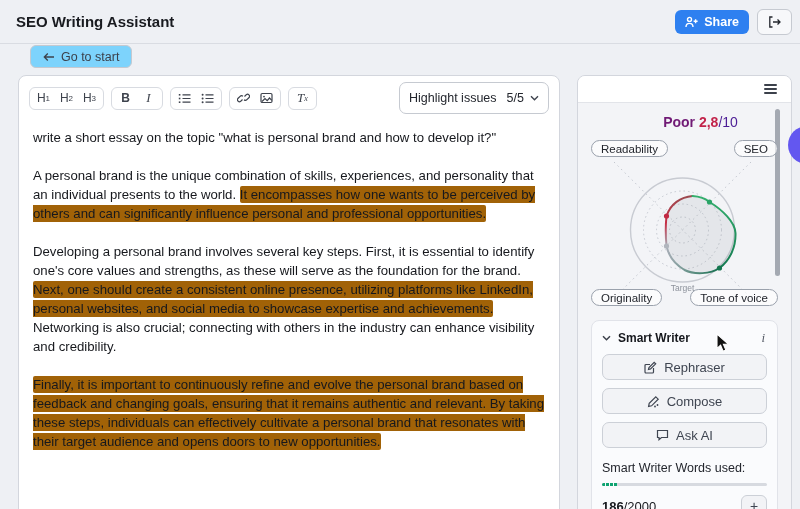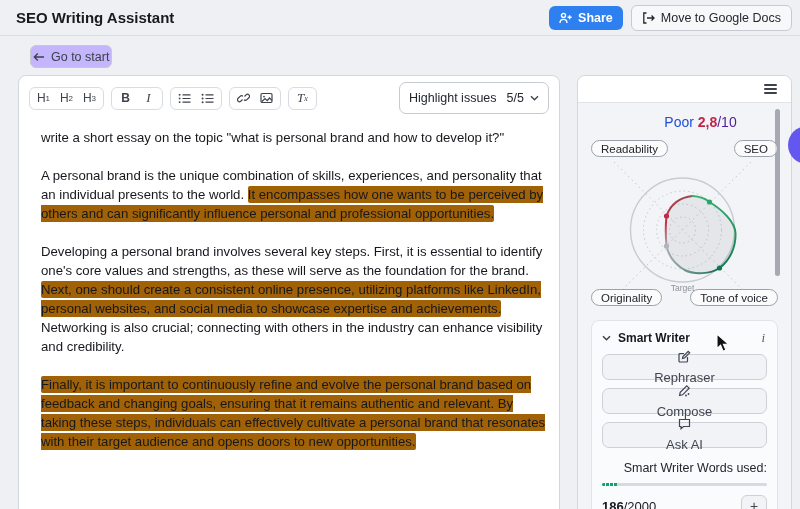--- a/index.html
+++ b/index.html
@@ -2,83 +2,83 @@
 <html><head>
 <meta charset="utf-8">
 <style>
   * { margin:0; padding:0; box-sizing:border-box; }
   html,body { background:#e4e6ea; }
   .screen {
     position:relative; width:800px; height:509px; overflow:hidden;
     background:#eef0f4; font-family:"Liberation Sans",sans-serif; color:#16181d;
   }
   
-  .topbar { position:absolute; top:0; left:0; right:0; height:36px;
+  .topbar { position:absolute; top:0; left:0; right:0; height:44px;
     display:flex; align-items:center; padding:0 8px 0 16px;
     border-bottom:1px solid #d9dce2; background:#eef0f4; z-index:5;}
   .app-title { font-size:15px; font-weight:bold; color:#181a1f; flex:1; }
   .btn { display:inline-flex; align-items:center; gap:6px; height:22px;
     padding:12px 10px; border-radius:6px; font-size:12.5px; cursor:default; }
   .btn-blue { background:#2e80f0; color:#fff; font-weight:bold; }
   .btn-light { background:#f7f8fa; color:#24272e; border:1px solid #c6cad1; margin-left:8px; }
   .icon svg { display:block; }
   
   .go-start { position:absolute; top:45px; left:30px; display:inline-flex; align-items:center;
-    gap:6px; height:23px; padding:0 2px; background:#c4b5fd; border:1px solid #c5c9d0;
+    gap:6px; height:23px; padding:0 12px; background:#7dd3fc; border:1px solid #c5c9d0;
     border-radius:6px; font-size:12.5px; color:#3c414b; }
   
   .editor-card { position:absolute; left:18px; top:75px; width:542px; height:450px;
     background:#fff; border:1px solid #d3d6dd; border-radius:8px; }
   .toolbar { display:flex; align-items:center; gap:7px; padding:6px 10px 5px 10px; }
   .tgroup { display:flex; align-items:center; border:1px solid #d8dbe1; border-radius:6px;
     height:23px; padding:0 2px; background:#fff; }
   .tbtn { min-width:23px; height:19px; display:flex; align-items:center; justify-content:center;
     font-size:12px; color:#3e434d; border-radius:4px; }
   .tbtn sub { font-size:8px; }
   .tbtn.bold { font-weight:bold; }
   .tbtn.ital { font-style:italic; font-family:"Liberation Serif",serif; font-size:13px; }
   .tbtn svg { display:block; }
   .hl-select { margin-left:auto; display:flex; align-items:center; gap:6px;
     border:1px solid #c6cad1; border-radius:7px; height:32px; padding:0 9px;
     font-size:12.5px; color:#23262d; width:150px; background:#fff; }
   .hl-select .lbl { flex:1; }
   
   .editor-content { padding:9px 8px 0 10px; font-size:13.2px; line-height:19px; color:#16181d; }
-  .editor-content p { margin:0 0 19px 12px; }
+  .editor-content p { margin:0 0 19px 4px; }
   .hl { background:#a16207; border-radius:2px; padding:1px 0; }
   
   .sidebar { position:absolute; left:577px; top:75px; width:215px; height:460px;
     background:#f3f4f7; border:1px solid #d3d6dd; border-radius:8px; overflow:hidden; }
   .side-head { height:27px; background:#fff; border-bottom:1px solid #e2e4e9;
     display:flex; align-items:center; justify-content:flex-end; padding-right:14px; }
   .burger { display:flex; flex-direction:column; gap:2.5px; }
   .burger span { display:block; width:13px; height:1.6px; background:#3c414b; border-radius:1px; }
   .side-body { padding:8px 13px 0 13px; }
   .score { text-align:center; margin-top:3px; font-size:14px; color:#23262d; }
-  .score .rating { color:#1d4ed8; font-weight:normal;margin-left:32px; }
+  .score .rating { color:#701a75; font-weight:bold;margin-left:32px; }
   .score .val { color:#c2234a; font-weight:bold; }
   .score .max { color:#4c1d95; }
   .pill-row { display:flex; justify-content:space-between; position:relative; z-index:2; }
   .pill-row.top { margin-top:10px;align-items:center; }
   .pill-row.bottom { margin-top:-18px; }
   .pill { border:1px solid #9aa1ac; border-radius:10px; padding:1.5px 9px; font-size:11.5px;
     color:#23262d; background:rgba(255,255,255,0.65); }
   .chart-wrap { position:relative; height:150px; margin:0 -3px; }
   .chart-wrap svg { display:block; }
   
   .sw-card { margin-top:14px; background:#fafbfd; border:1px solid #e1e3e9;
     border-radius:8px; padding:9px 10px 11px 10px; }
   .sw-head { display:flex; align-items:center; gap:7px; }
   .sw-title { font-size:12px; font-weight:bold; color:#16181d; }
   .sw-info { margin-left:auto; font-family:"Liberation Serif",serif; font-style:italic;
     font-size:13px; color:#555b66; padding-right:2px; }
   .sw-btn { margin-top:8px; height:26px; background:#f2f3f6; border:1px solid #ccd0d7;
     border-radius:7px; display:flex; align-items:center; justify-content:center; gap:7px;
-    font-size:13px; color:#3f4551;flex-direction:column; }
-  .sw-label { margin-top:13px; font-size:12.5px; color:#23262d;text-align:right; }
+    font-size:13px; color:#3f4551; }
+  .sw-label { margin-top:13px; font-size:12.5px; color:#23262d; }
   .progress { margin-top:8px; height:3px; background:#d7dae0; border-radius:2px; overflow:hidden; }
   .progress-fill { height:100%; background:repeating-linear-gradient(90deg,#0ea371 0 3px,#f6fbf9 3px 4px); }
   .count-row { margin-top:9px; display:flex; align-items:center; font-size:13px; }
   .count-row b { font-weight:bold; }
   .plus-btn { margin-left:auto; width:26px; height:22px; border:1px solid #ccd0d7;
     border-radius:6px; background:#f2f3f6; display:flex; align-items:center; justify-content:center;
     font-size:14px; color:#3f4551; }
   .side-scroll { position:absolute; left:197px; top:33px; width:5px; height:167px;
     background:#a4a9b2; border-radius:3px; }
   
@@ -103,21 +103,20 @@
       </span>
       <span>Share</span>
     </div>
     <div class="btn btn-light">
       <span class="icon">
         <svg width="13" height="12" viewBox="0 0 13 12" fill="none" stroke="#24272e" stroke-width="1.3">
           <path d="M4.5 1H1.8v10h2.7"></path>
             <path d="M5 6h7M9.5 3.5L12 6 9.5 8.5"></path>
         </svg>
       </span>
-      <span>Move to Google Docs</span>
     </div>
   </div>
 
   <div class="go-start">
     <span class="icon">
       <svg width="12" height="10" viewBox="0 0 12 10" fill="none" stroke="#3c414b" stroke-width="1.3">
         <path d="M11 5H1.5M4.8 1.5L1.3 5l3.5 3.5"></path>
       </svg>
     </span>
     <span>Go to start</span>

